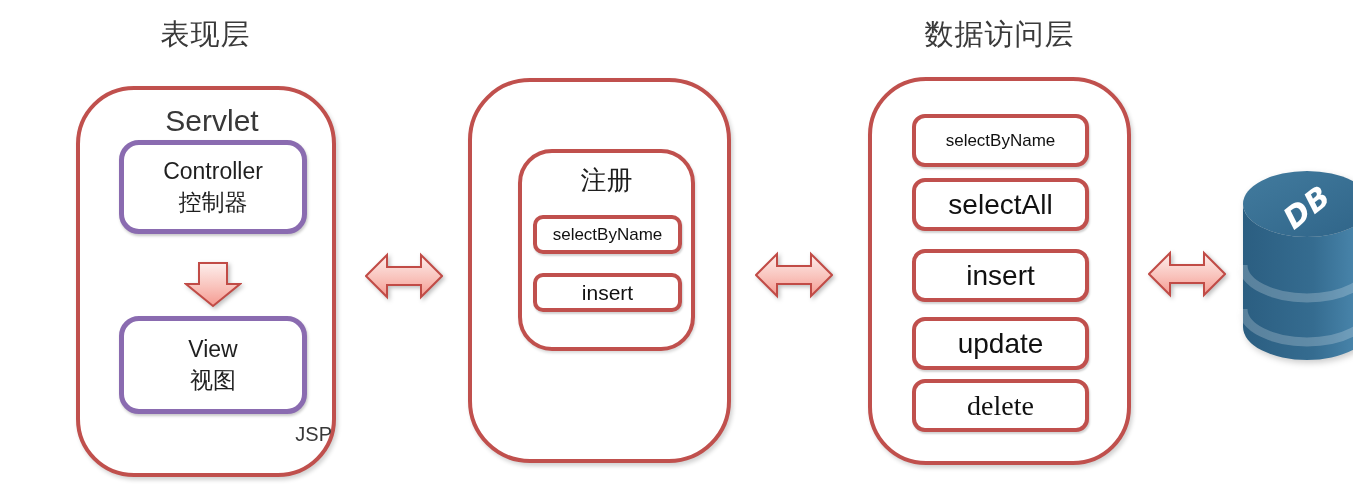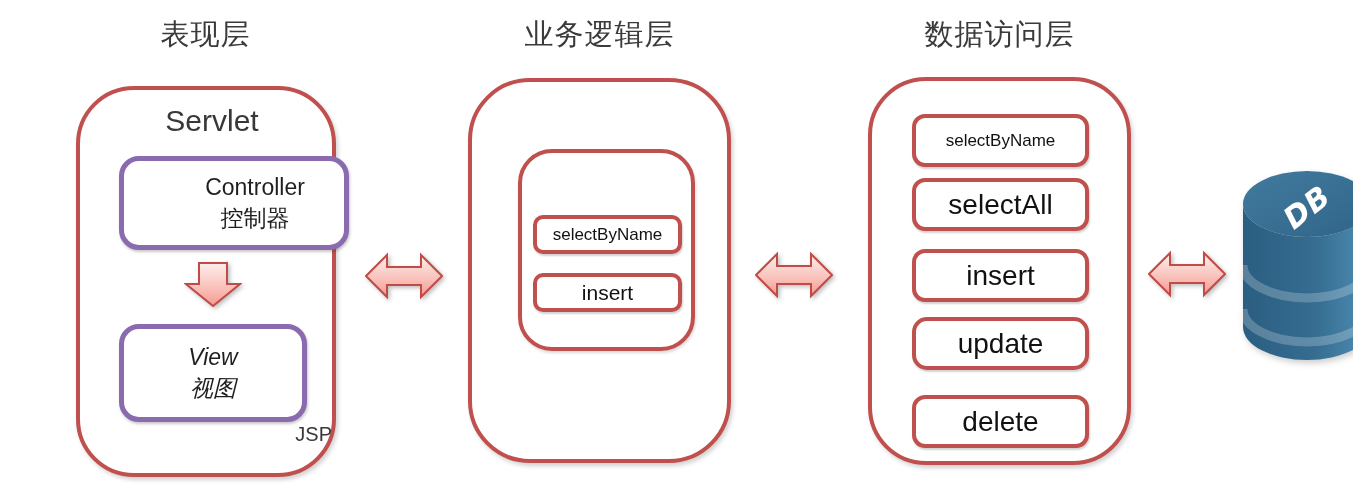--- a/index.html
+++ b/index.html
@@ -34,22 +34,22 @@
     position:absolute;top:333px;left:0;width:100%;text-align:right;
     font-size:20px;color:#383838;
   }
   .pbox{
     position:absolute;left:39px;width:178px;
     border:5px solid #8a6bb0;border-radius:20px;background:#ffffff;
     box-shadow:1px 2px 3px rgba(0,0,0,0.22);
     display:flex;flex-direction:column;justify-content:center;align-items:center;
     font-size:23px;color:#1f1f1f;line-height:1.35;
   }
-  .controller-box{top:66px;height:84px;padding-left:42px;}
-  .view-box{top:234px;height:88px;font-style:italic;}
+  .controller-box{top:50px;height:84px;}
+  .view-box{top:226px;height:88px;}
   .down-arrow{position:absolute;left:104px;top:172px;filter:drop-shadow(2px 2px 2px rgba(0,0,0,0.25));}
   .group-box{
     position:absolute;left:46px;top:67px;width:169px;height:194px;
     border:4px solid #c0504d;border-radius:34px;background:#ffffff;
     box-shadow:1px 2px 3px rgba(0,0,0,0.15);
   }
   .group-title{
     position:absolute;top:10px;left:0;width:100%;text-align:center;
     font-size:26px;color:#1f1f1f;
   }
@@ -64,22 +64,22 @@
   .method-box{
     position:absolute;left:40px;width:169px;height:45px;
     border:4px solid #c0504d;border-radius:13px;background:#ffffff;
     box-shadow:1px 2px 2px rgba(0,0,0,0.18);
     display:flex;justify-content:center;align-items:center;
     font-size:28px;color:#111;
   }
   .m-0{top:33px;font-size:17px;}
   .m-1{top:97px;}
   .m-2{top:168px;}
-  .m-3{top:236px;border-radius:15px;}
-  .m-4{top:314px;}
+  .m-3{top:236px;}
+  .m-4{top:298px;font-family:Liberation Serif, serif;}
   .h-arrow{position:absolute;filter:drop-shadow(2px 2px 2px rgba(0,0,0,0.25));}
   .a1{left:337px;top:251px;}
   .a2{left:727px;top:250px;}
   .a3{left:1120px;top:249px;}
   .db{position:absolute;left:1209px;top:169px;filter:drop-shadow(2px 3px 3px rgba(0,0,0,0.2));}
   svg{display:block;}
 </style>
 </head>
 <body>
 
@@ -98,21 +98,20 @@
         <stop offset="100%" stop-color="#4f8db4"></stop>
       </linearGradient>
       <linearGradient id="dbTop" x1="0" y1="0" x2="1" y2="1">
         <stop offset="0%" stop-color="#427b9e"></stop>
         <stop offset="100%" stop-color="#2f6488"></stop>
       </linearGradient>
     </defs>
   </svg>
 
   <div class="layer-title t1">表现层</div>
-  <div class="layer-title t2">业务逻辑层</div>
   <div class="layer-title t3">数据访问层</div>
 
   <div class="container c1">
     <div class="servlet-label">Servlet</div>
 
     <div class="pbox controller-box">
       <div>Controller</div>
       <div>控制器</div>
     </div>
 
@@ -127,20 +126,21 @@
 
     <div class="jsp-label">JSP</div>
   </div>
 
   <svg class="h-arrow a1" width="78" height="50" viewBox="0 0 78 50">
     <polygon points="1,25 22,4 22,16 56,16 56,4 77,25 56,46 56,34 22,34 22,46" fill="url(#arrowGrad)" stroke="#c14b46" stroke-width="2" stroke-linejoin="miter"></polygon>
   </svg>
 
   <div class="container c2">
     <div class="group-box">
+      <div class="group-title">注册</div>
       <div class="mini-box mini-1">selectByName</div>
       <div class="mini-box mini-2">insert</div>
     </div>
   </div>
 
   <svg class="h-arrow a2" width="78" height="50" viewBox="0 0 78 50">
     <polygon points="1,25 22,4 22,16 56,16 56,4 77,25 56,46 56,34 22,34 22,46" fill="url(#arrowGrad)" stroke="#c14b46" stroke-width="2" stroke-linejoin="miter"></polygon>
   </svg>
 
   <div class="container c3">

